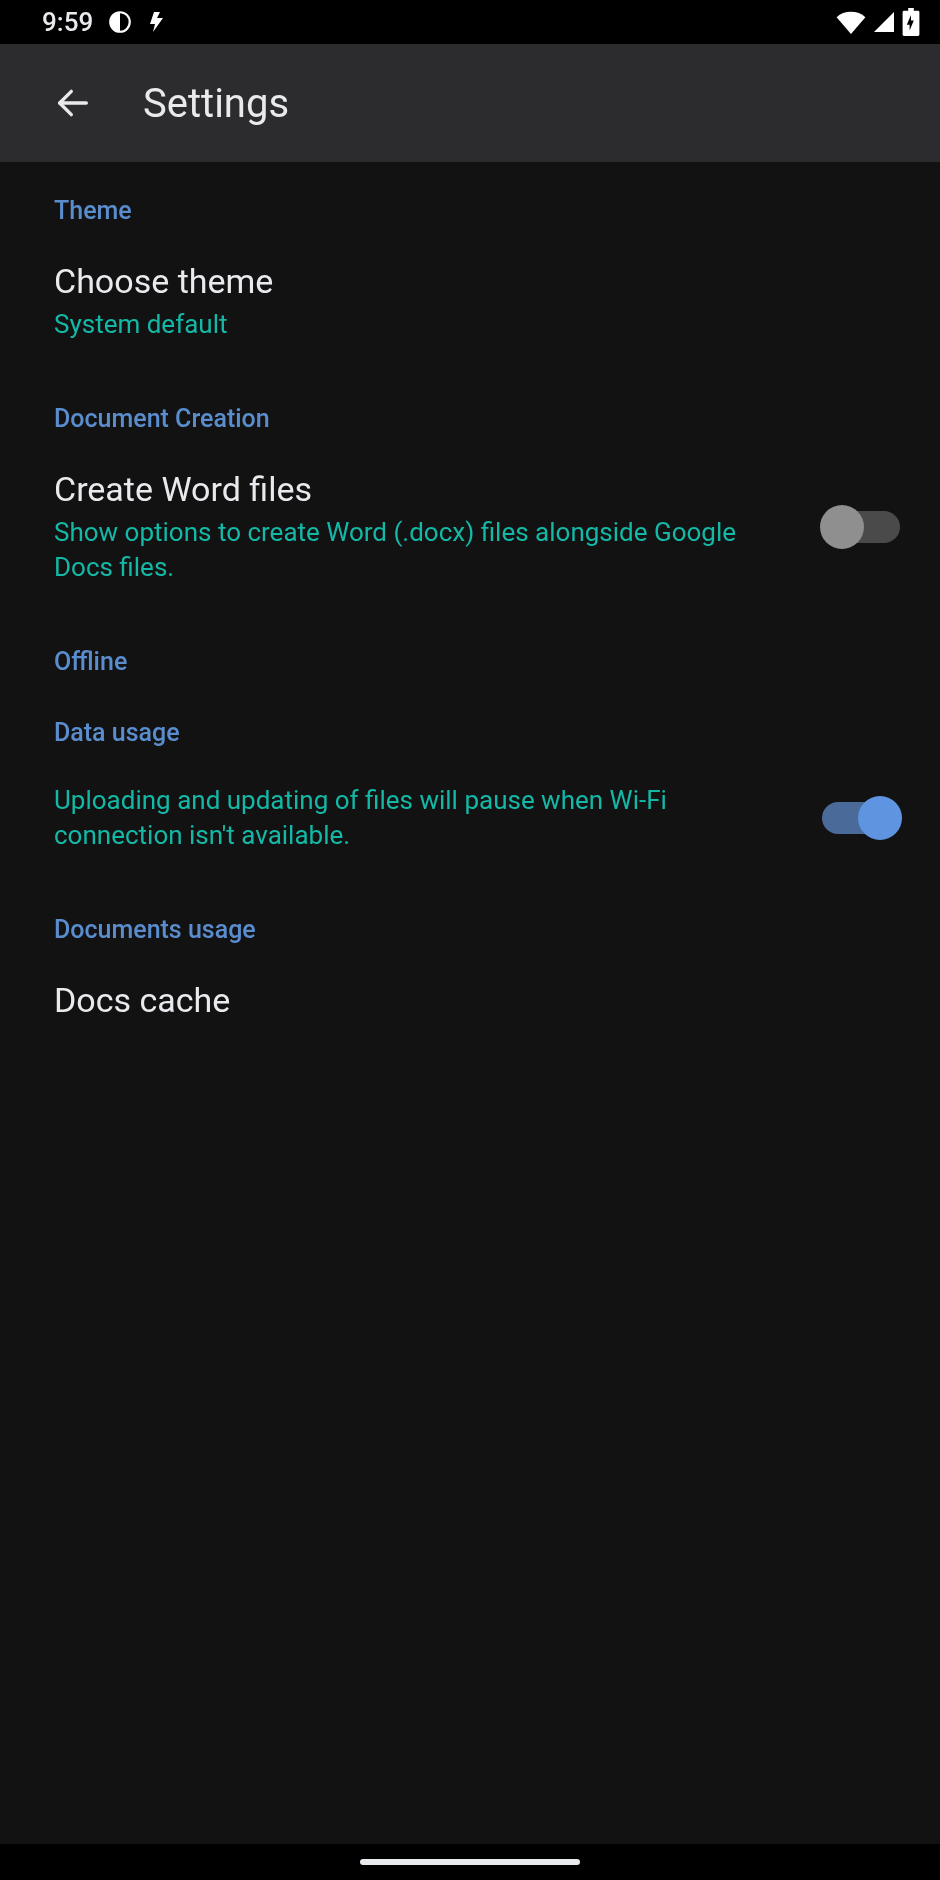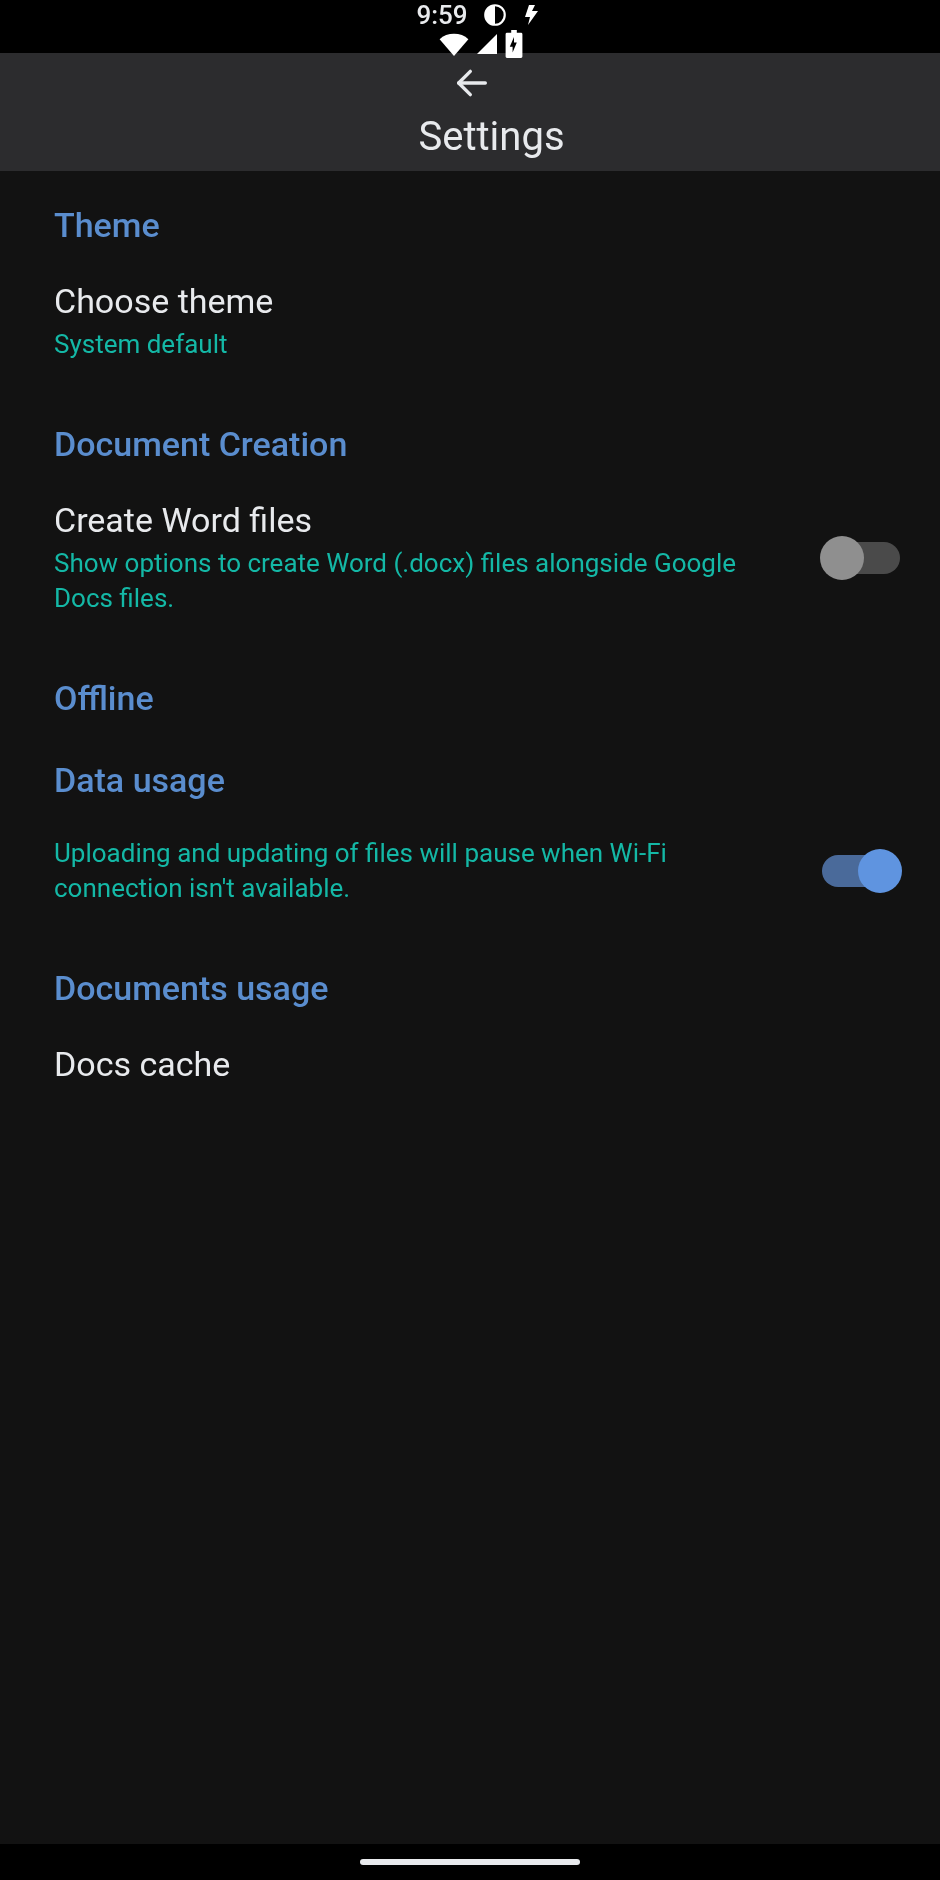--- a/index.html
+++ b/index.html
@@ -5,57 +5,55 @@
   * { margin: 0; padding: 0; box-sizing: border-box; }
   html, body {
     width: 940px;
     height: 1880px;
     background: #121212;
     font-family: Roboto, "Helvetica Neue", Arial, sans-serif;
     color: #e8eaed;
     overflow: hidden;
   }
   .status-bar {
-    height: 53px;
+    height: 44px;
     background: #000;
     display: flex;
     justify-content: space-between;
     align-items: center;
     padding: 0 20px 0 42px;
     font-size: 26px;
     font-weight: 500;
-    flex-direction: column;
   }
   .status-left { display: flex; align-items: center; gap: 14px; }
   .status-right { display: flex; align-items: center; gap: 6px; }
   .status-icon { display: inline-flex; }
   .app-bar {
     height: 118px;
     background: #2c2c2e;
     display: flex;
     align-items: center;
     padding-left: 43px;
-    flex-direction: column;
   }
   .back-btn {
     width: 60px; height: 60px;
     display: flex; align-items: center; justify-content: center;
     margin-right: 40px;
   }
   .app-title {
     font-size: 40px;
     font-weight: 400;
     color: #e8eaed;
   }
   .content {
     background: #121212;
   }
   .section-header {
     color: #5a8dce;
-    font-size: 34px;
+    font-size: 25px;
     font-weight: 500;
     padding: 34px 54px 8px 54px;
   }
   .item {
     display: flex;
     align-items: center;
     padding: 28px 36px 28px 54px;
   }
   .item-text { flex: 1; padding-right: 24px; }
   .item-title {

